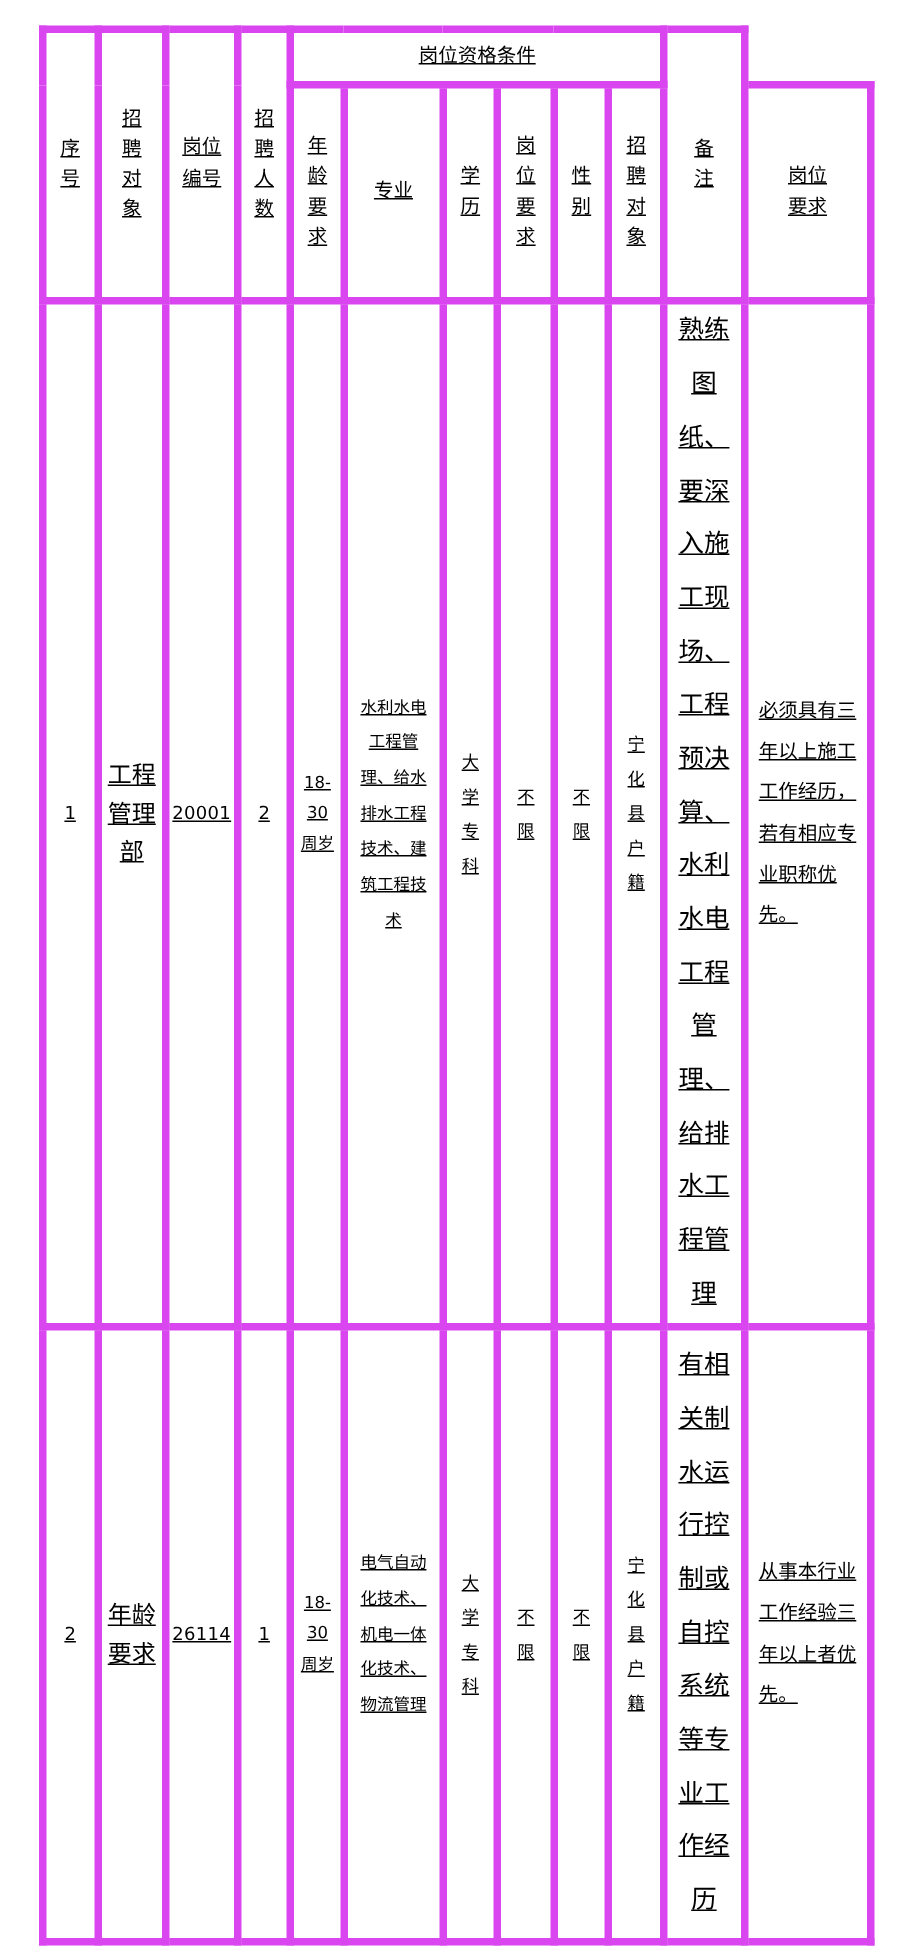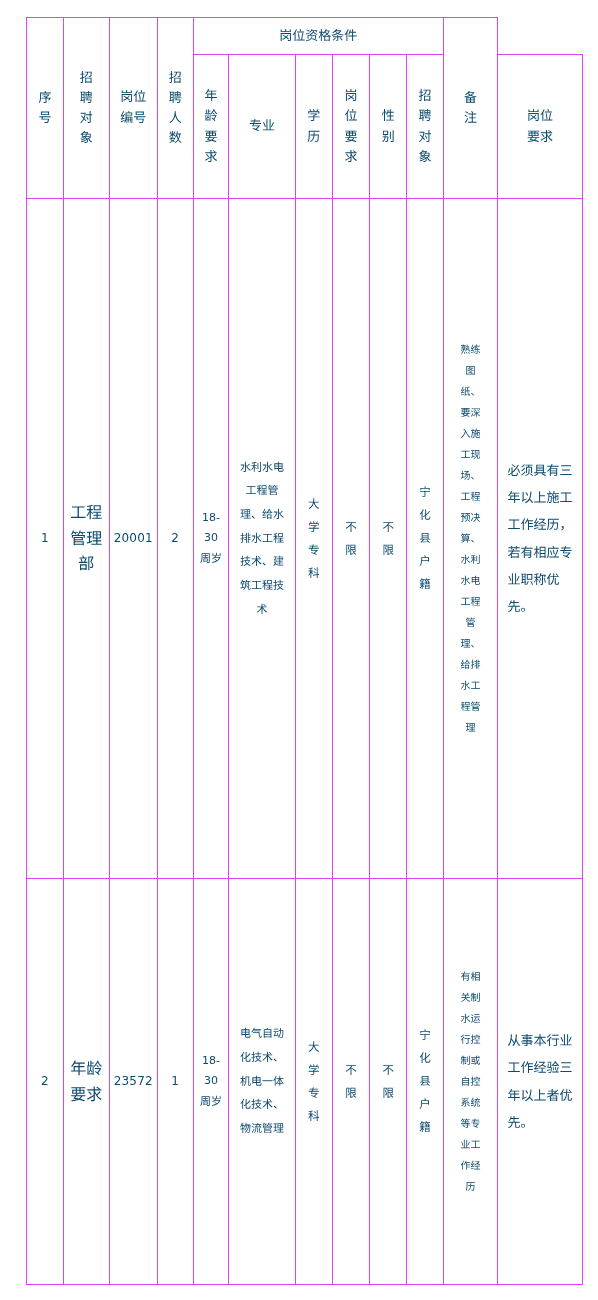--- a/index.html
+++ b/index.html
@@ -28,27 +28,28 @@
     left: 26px;
     top: 17px;
     width: 557px;
     border-collapse: collapse;
     table-layout: fixed;
     font-size: 11.5px;
   }
 
   table.recruit td,
   table.recruit th {
-    border: 1px solid #d946ef;
+    border: 5px solid #d946ef;
     padding: 0;
     vertical-align: middle;
     text-align: center;
     font-weight: normal;
-    color: #0c4a6e;
+    color: #000000;
     line-height: 1.55;
+    text-decoration: underline;
   }
 
   
   col.c-seq      { width: 36px; }
   col.c-dept     { width: 45px; }
   col.c-code     { width: 47px; }
   col.c-num      { width: 35px; }
   col.c-age      { width: 35px; }
   col.c-major    { width: 65px; }
   col.c-edu      { width: 36px; }
@@ -137,21 +138,21 @@
     word-break: break-all;
     font-size: 11.5px;
   }
 
   .req-block {
     display: block;
     width: 2.15em;
     margin: 0 auto;
     line-height: 2.1;
     word-break: break-all;
-    font-size: 10px;
+    font-size: 17px;
     text-align: center;
   }
 
   .note-block {
     display: block;
     width: 5.0em;
     margin: 16px auto;
     line-height: 2.1;
     word-break: break-all;
     font-size: 13px;
@@ -257,21 +258,21 @@
         <td>
           <span class="note-block">必须具有三年以上施工工作经历，若有相应专业职称优先。</span>
         </td>
       </tr>
 
       <tr class="row2">
         <td class="cell-num">2</td>
         <td class="cell-plain">
           <span class="vtext2">年龄要求</span>
         </td>
-        <td class="cell-code">23572</td>
+        <td class="cell-code">26114</td>
         <td class="cell-num">1</td>
         <td>
           <span class="age-block">18-30周岁</span>
         </td>
         <td>
           <span class="major-block">电气自动化技术、机电一体化技术、物流管理</span>
         </td>
         <td>
           <span class="edu-block">大学专科</span>
         </td>

